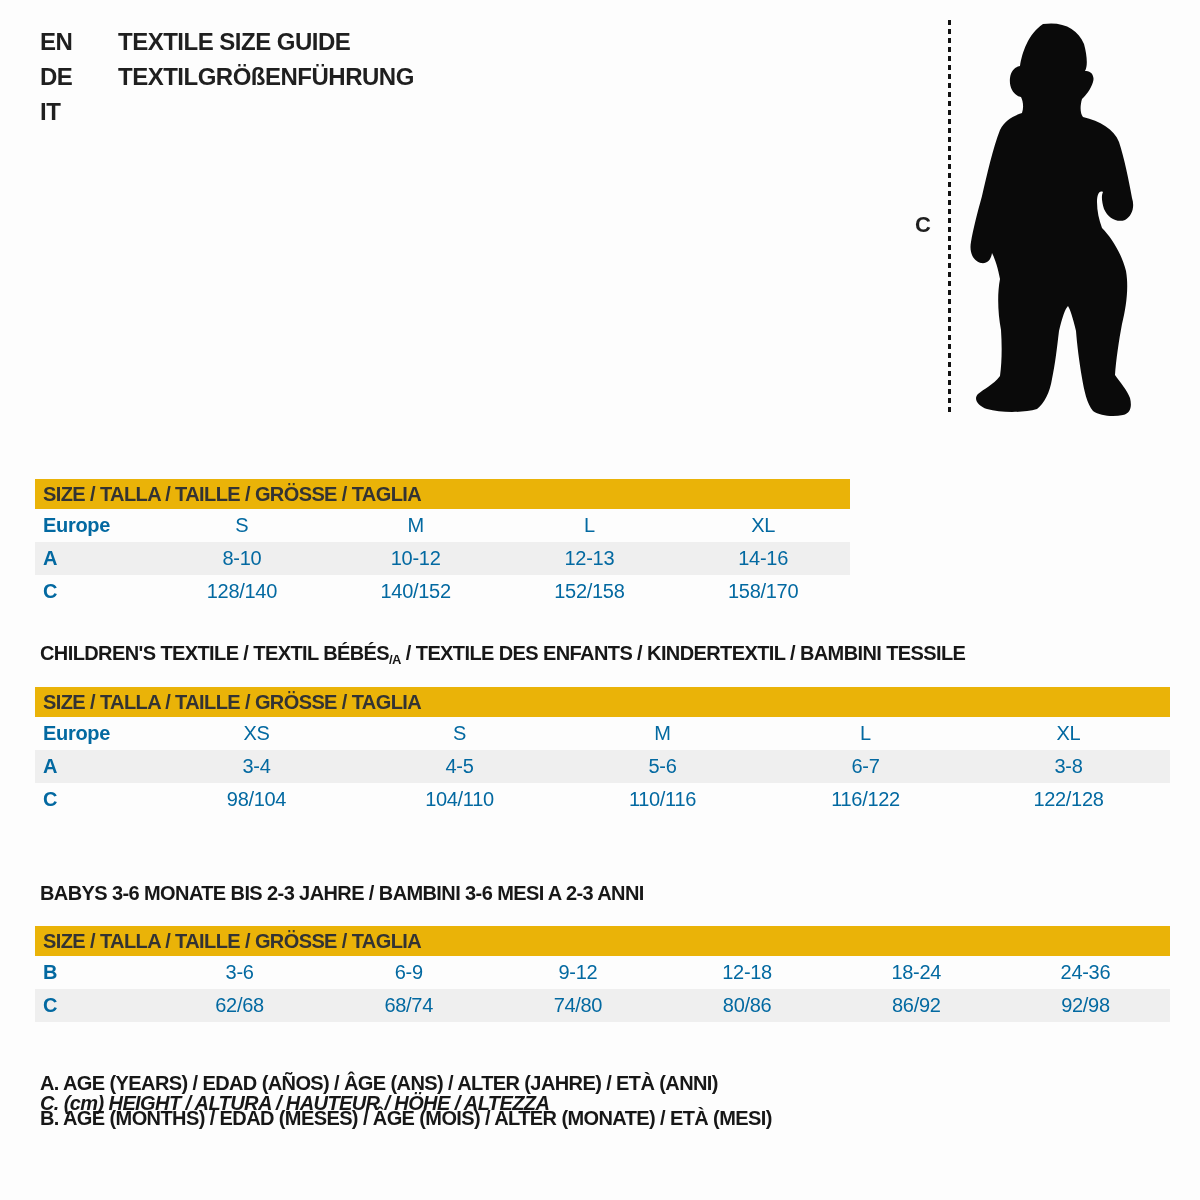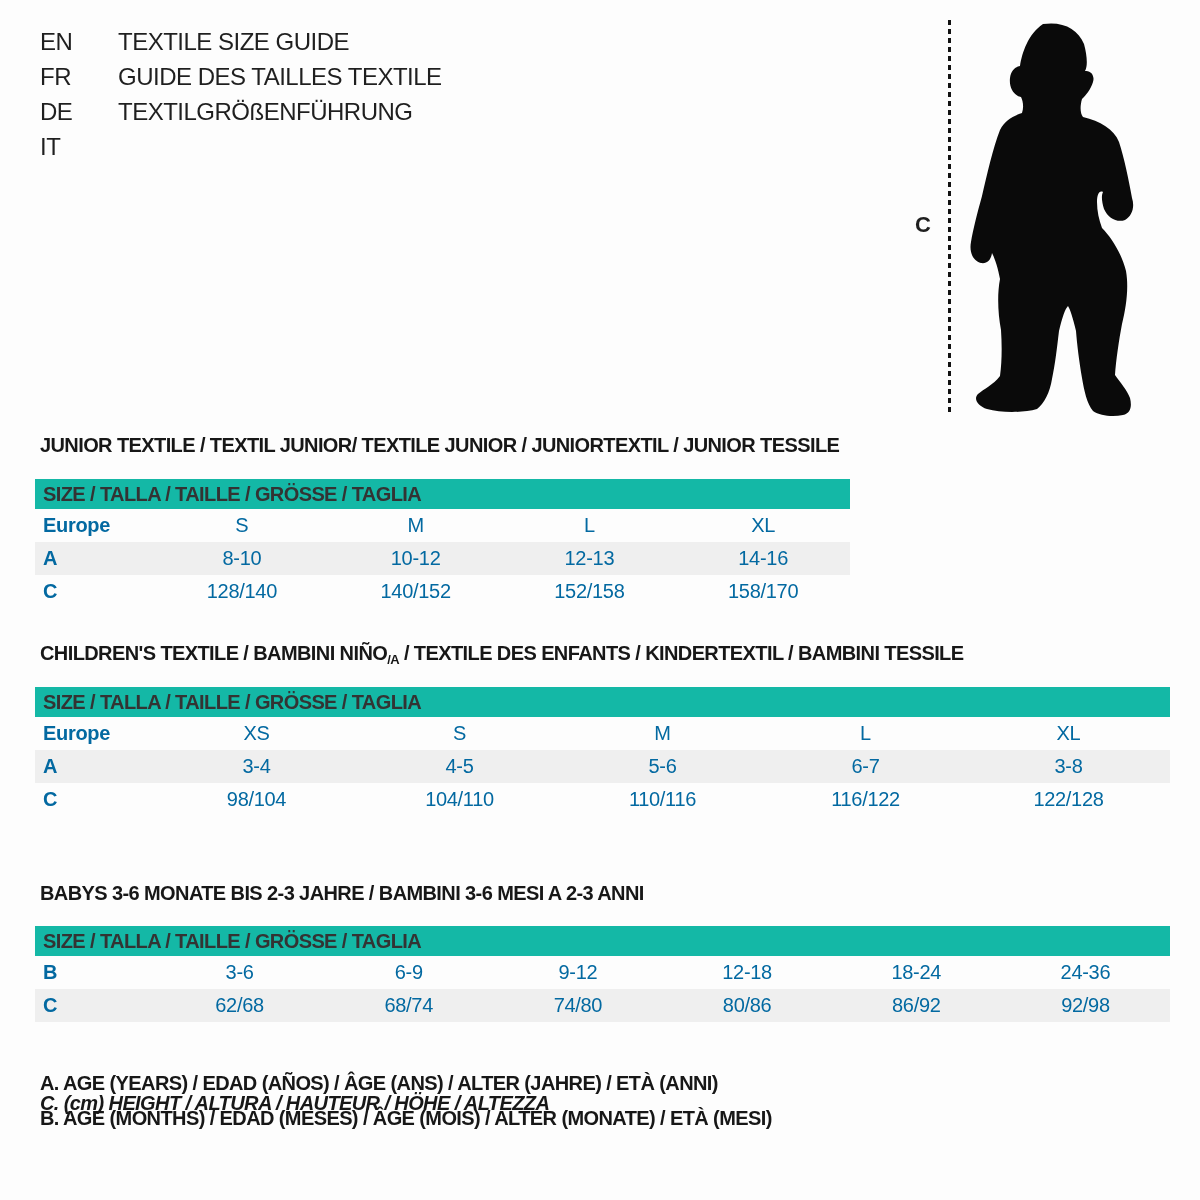--- a/index.html
+++ b/index.html
@@ -2,59 +2,55 @@
 <html><head>
 <meta charset="utf-8">
 <style>
   html,body{margin:0;padding:0;background:#ffffff;}
   .canvas{
     position:relative;width:1200px;height:1200px;background:#fdfdfd;
     font-family:"Liberation Sans","DejaVu Sans",sans-serif;color:#1f1f1f;overflow:hidden;
   }
   
   .langs{position:absolute;left:40px;top:24px;}
-  .lang-row{display:flex;height:35px;align-items:center;font-size:24px;font-weight:400;letter-spacing:-0.5px;}
+  .lang-row{display:flex;height:35px;align-items:center;font-size:24px;font-weight:700;letter-spacing:-0.5px;}
   .lang-code{width:78px;}
   .lang-label{white-space:nowrap;}
   
   .dash-line{
     position:absolute;left:948px;top:20px;width:3px;height:396px;
     background:repeating-linear-gradient(to bottom,#121212 0 5px,transparent 5px 9px);
   }
   .c-marker{position:absolute;left:906px;top:212px;width:34px;text-align:center;font-size:22px;font-weight:700;}
   .silhouette{position:absolute;left:965px;top:18px;width:180px;height:400px;}
   
   .sec-title{position:absolute;left:40px;font-size:20px;font-weight:700;letter-spacing:-0.6px;white-space:nowrap;color:#171717;}
   .sub{font-size:13px;vertical-align:-4px;font-weight:700;}
   
   .tbl{position:absolute;}
   .tbl-header{
     height:30px;display:flex;align-items:center;padding-left:8px;box-sizing:border-box;
-    background:#14b8a6;color:#333333;font-size:20px;font-weight:700;letter-spacing:-0.6px;
+    background:#eab308;color:#333333;font-size:20px;font-weight:700;letter-spacing:-0.6px;
   }
   .tbl-row{display:flex;height:33px;align-items:center;font-size:20px;letter-spacing:-0.3px;color:#0369a1;}
   .tbl-row.shaded{background:#efefef;}
   .cell{flex:1;text-align:center;white-space:nowrap;}
   .cell.rowlabel{flex:0 0 120px;text-align:left;padding-left:8px;box-sizing:border-box;font-weight:700;}
   
   .note-line{position:absolute;left:40px;font-size:20px;font-weight:700;letter-spacing:-0.6px;white-space:nowrap;color:#171717;}
 </style>
 </head>
 <body>
 
 <div class="canvas">
 
   <div class="langs">
     <div class="lang-row">
       <span class="lang-code">EN</span>
       <span class="lang-label">TEXTILE SIZE GUIDE</span>
-    </div>
-    <div class="lang-row">
-      <span class="lang-code">FR</span>
-      <span class="lang-label">GUIDE DES TAILLES TEXTILE</span>
     </div>
     <div class="lang-row">
       <span class="lang-code">DE</span>
       <span class="lang-label">TEXTILGRÖßENFÜHRUNG</span>
     </div>
     <div class="lang-row">
       <span class="lang-code">IT</span>
     </div>
   </div>
 
@@ -98,21 +94,20 @@
       C8,212 12,196 17,178
       C22,156 28,130 35,112
       C40,102 48,98 57,95
       C59,89 58,83 56,79
       C48,77 44,69 45,60
       C46,53 50,49 55,48
       C57,35 63,16 78,6
       Z"></path>
   </svg>
 
-  <div class="sec-title" style="top:434px;">JUNIOR TEXTILE / TEXTIL JUNIOR/ TEXTILE JUNIOR / JUNIORTEXTIL / JUNIOR TESSILE</div>
   <div class="tbl" style="left:35px;top:479px;width:815px;">
     <div class="tbl-header">SIZE / TALLA / TAILLE / GRÖSSE / TAGLIA</div>
     <div class="tbl-row">
       <span class="cell rowlabel">Europe</span>
       <span class="cell">S</span>
       <span class="cell">M</span>
       <span class="cell">L</span>
       <span class="cell">XL</span>
     </div>
     <div class="tbl-row shaded">
@@ -124,21 +119,21 @@
     </div>
     <div class="tbl-row">
       <span class="cell rowlabel">C</span>
       <span class="cell">128/140</span>
       <span class="cell">140/152</span>
       <span class="cell">152/158</span>
       <span class="cell">158/170</span>
     </div>
   </div>
 
-  <div class="sec-title" style="top:642px;"><span>CHILDREN'S TEXTILE / BAMBINI NIÑO</span><span class="sub">/A</span><span> / TEXTILE DES ENFANTS / KINDERTEXTIL / BAMBINI TESSILE</span></div>
+  <div class="sec-title" style="top:642px;"><span>CHILDREN'S TEXTILE / TEXTIL BÉBÉS</span><span class="sub">/A</span><span> / TEXTILE DES ENFANTS / KINDERTEXTIL / BAMBINI TESSILE</span></div>
   <div class="tbl" style="left:35px;top:687px;width:1135px;">
     <div class="tbl-header">SIZE / TALLA / TAILLE / GRÖSSE / TAGLIA</div>
     <div class="tbl-row">
       <span class="cell rowlabel">Europe</span>
       <span class="cell">XS</span>
       <span class="cell">S</span>
       <span class="cell">M</span>
       <span class="cell">L</span>
       <span class="cell">XL</span>
     </div>

